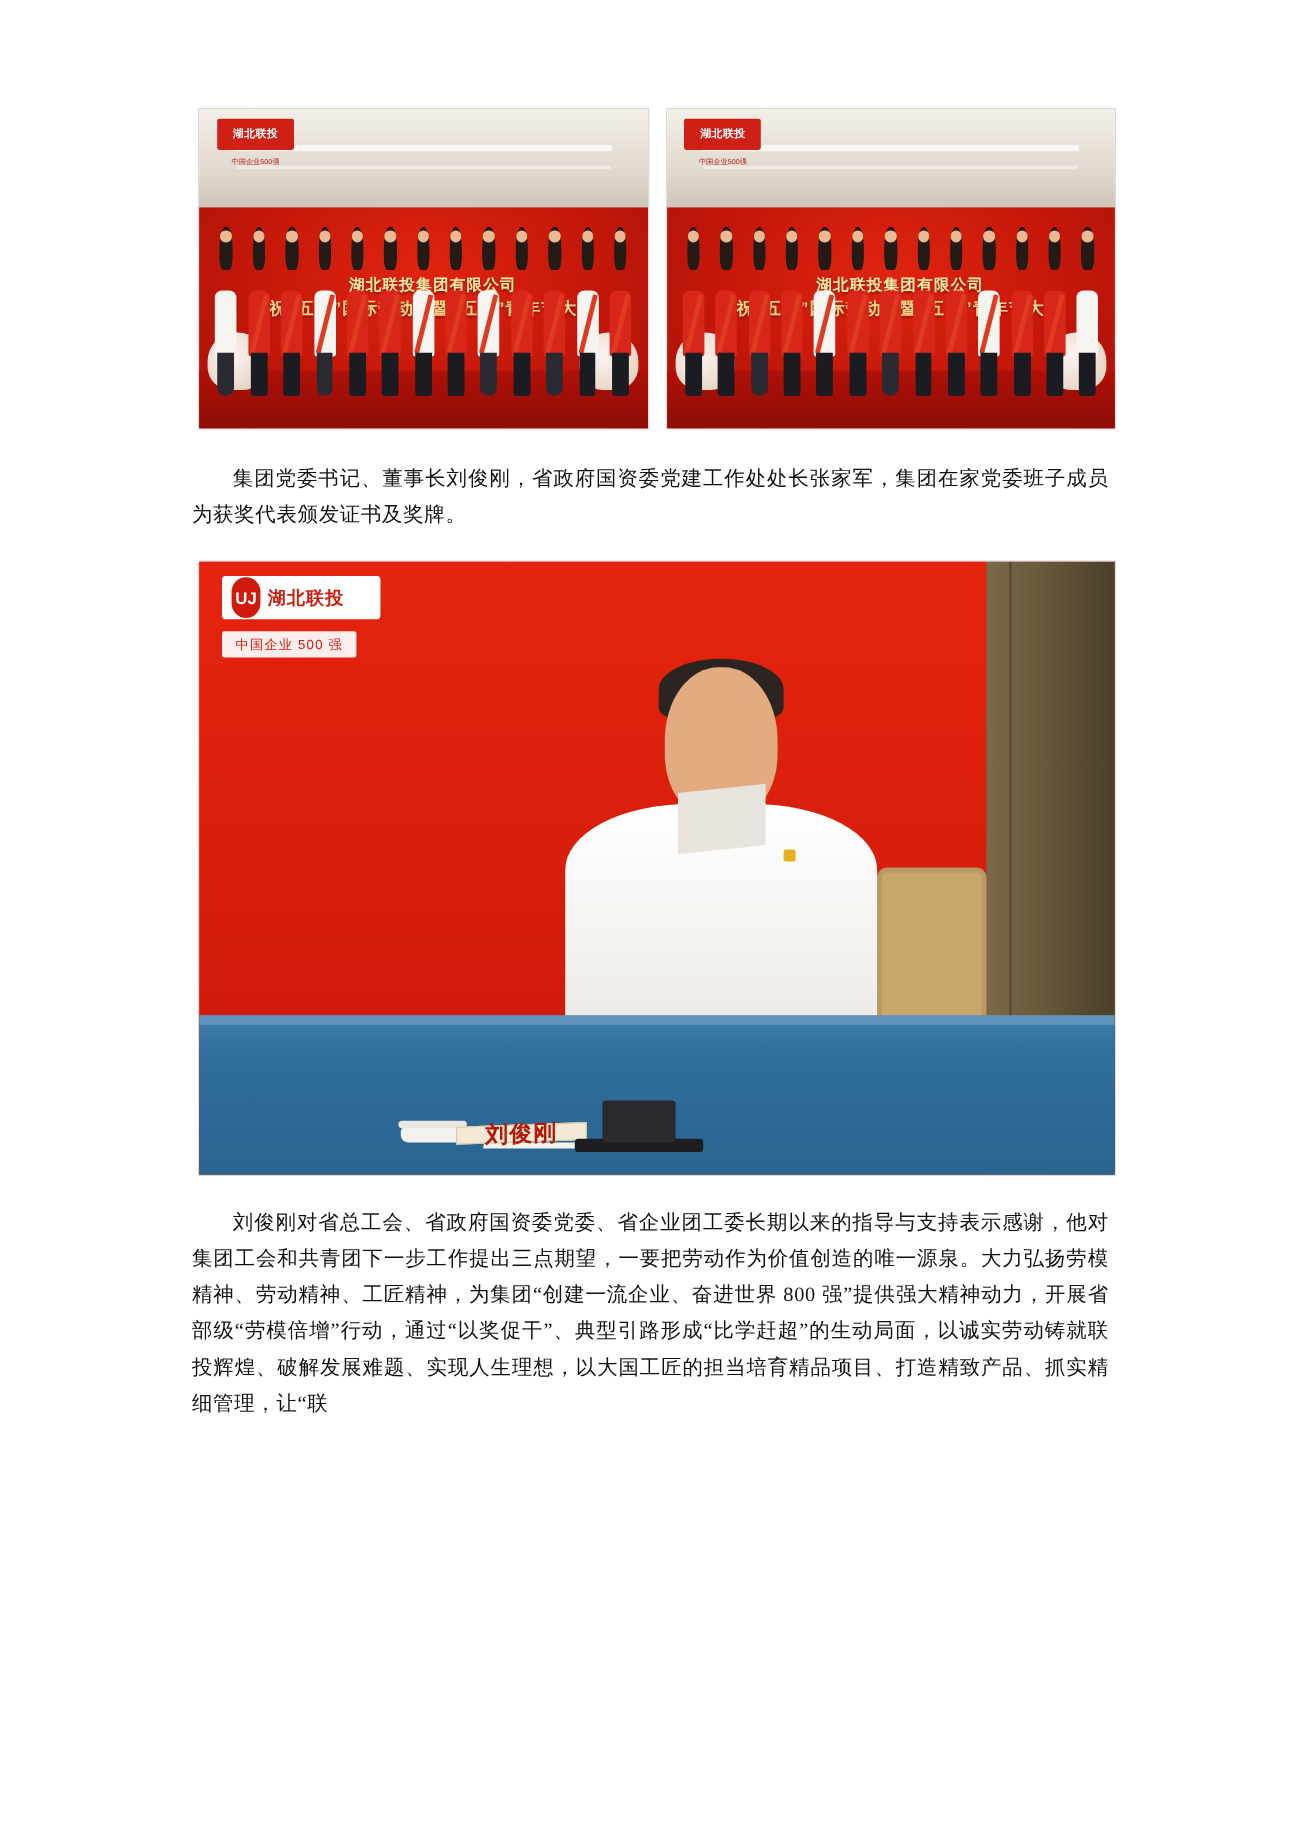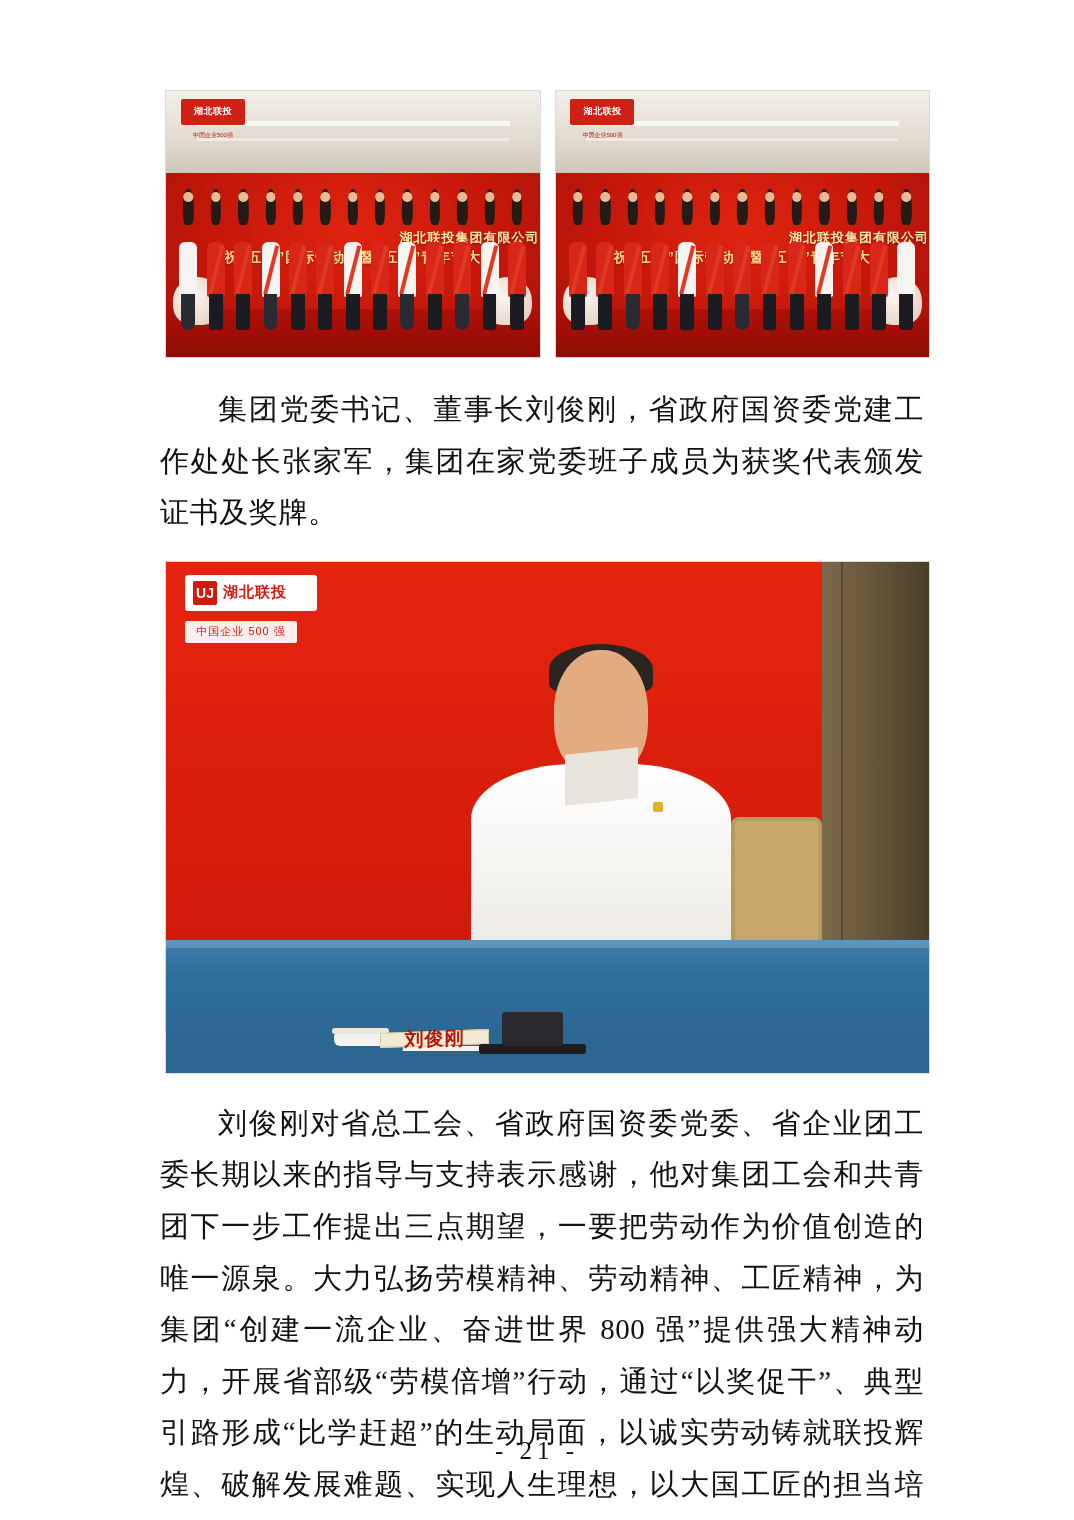--- a/index.html
+++ b/index.html
@@ -67,21 +67,21 @@
     position: absolute;
     left: 0; right: 0;
     top: 31%;
     bottom: 0;
     background: radial-gradient(ellipse at 50% 30%, #e0240f 0%, #c4170a 55%, #a61208 100%);
   }
   .bd-title {
     position: absolute;
     left: 0; right: 0;
     top: 30%;
-    text-align: right;
+    text-align: center;
     color: #ffe9a8;
     font-family: "Liberation Sans", sans-serif;
     font-weight: bold;
     font-size: 13px;
     letter-spacing: 1px;
     text-shadow: 0 1px 2px rgba(0,0,0,0.35);
     margin-left: 16px;
   }
   .bd-sub {
     position: absolute;
@@ -202,21 +202,21 @@
     bottom: 12%;
     background: radial-gradient(circle at 40% 40%, #fff 0%, #f0e7d8 60%, #ddd0bb 100%);
     border-radius: 50% 50% 40% 40%;
     opacity: 0.95;
   }
   .deco-flower.left { left: 2%; }
   .deco-flower.right { right: 2%; }
 
   
   .para {
-    font-size: 29px;
+    font-size: 17px;
     line-height: 1.78;
     letter-spacing: 0.6px;
     text-align: justify;
     text-justify: inter-ideograph;
     margin: 26px 0 0 0;
     text-indent: 2em;
     color: #111;
   }
   .para.tight { margin-top: 24px; }
 
@@ -279,30 +279,30 @@
     height: 36px;
     background: #ffffff;
     border-radius: 3px;
     display: flex;
     align-items: center;
     gap: 6px;
     padding: 0 8px;
     box-sizing: border-box;
   }
   .p-logo .mark {
-    width: 24px; height: 24px;
+    width: 24px; height: 34px;
     background: #cf1a0c;
     color: #fff;
     font-family: "Liberation Sans", sans-serif;
     font-size: 14px;
     font-weight: bold;
     display: flex;
     align-items: center;
     justify-content: center;
-    border-radius: 2px;
+    border-radius: 12px;
   }
   .p-logo .txt {
     color: #cf1a0c;
     font-family: "Liberation Sans", sans-serif;
     font-weight: bold;
     font-size: 15px;
     letter-spacing: 1px;
   }
   .p-logo2 {
     position: absolute;
@@ -716,15 +716,14 @@
         <div class="p-paper"></div>
         <div class="p-nameplate">刘俊刚</div>
         <div class="p-micbase"></div>
         <div class="p-mic"></div>
       </div>
     </div>
   </div>
 
   <p class="para tight">刘俊刚对省总工会、省政府国资委党委、省企业团工委长期以来的指导与支持表示感谢，他对集团工会和共青团下一步工作提出三点期望，一要把劳动作为价值创造的唯一源泉。大力弘扬劳模精神、劳动精神、工匠精神，为集团“创建一流企业、奋进世界 800 强”提供强大精神动力，开展省部级“劳模倍增”行动，通过“以奖促干”、典型引路形成“比学赶超”的生动局面，以诚实劳动铸就联投辉煌、破解发展难题、实现人生理想，以大国工匠的担当培育精品项目、打造精致产品、抓实精细管理，让“联</p>
 
-  <div class="footer">- 21 -</div>
 
 </div>
 
 </body></html>

